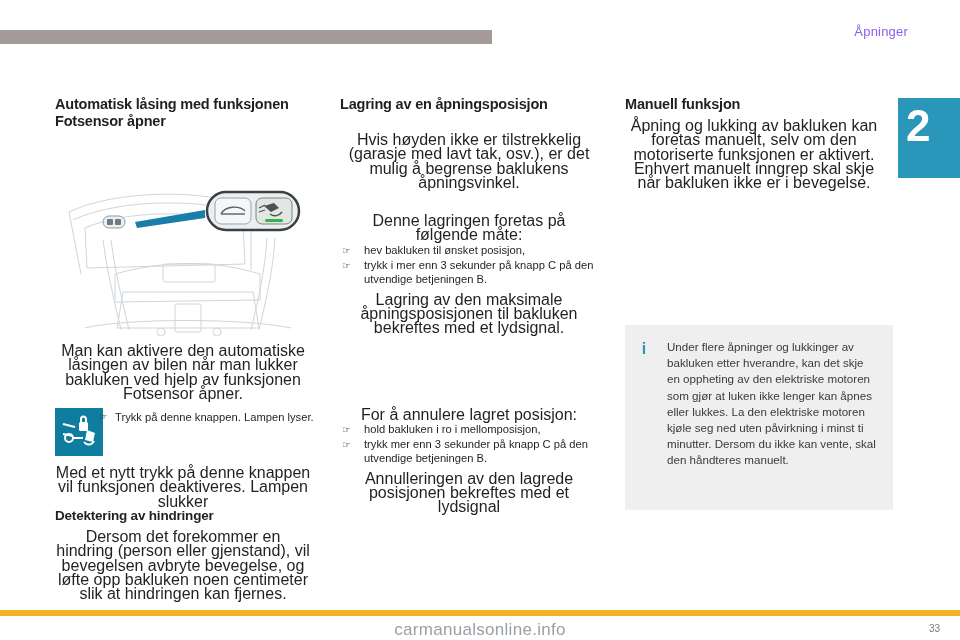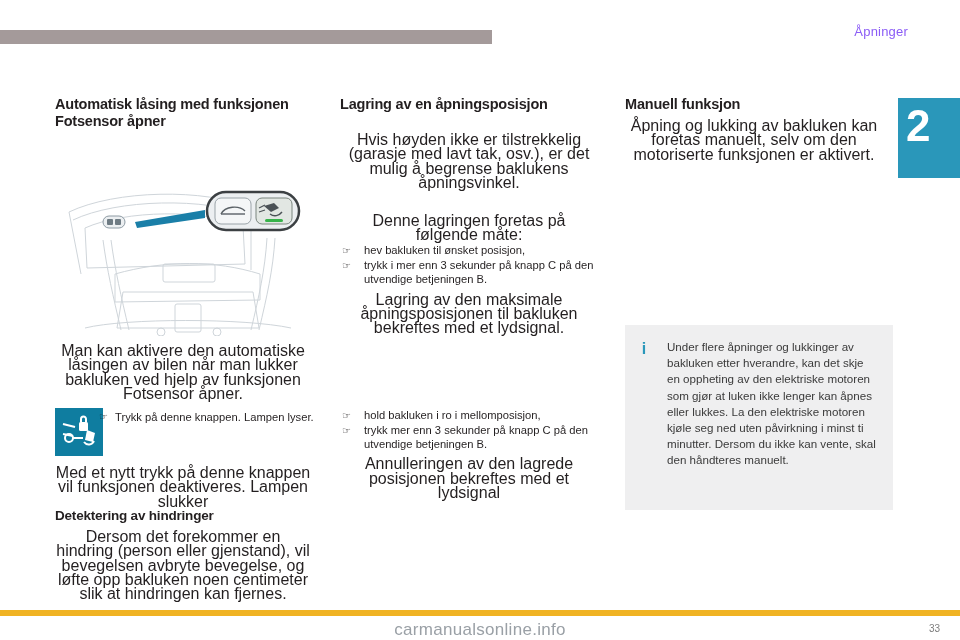--- a/index.html
+++ b/index.html
@@ -244,36 +244,38 @@
     </li>
     <li>
       <span class="hand">☞</span>
       <span>trykk i mer enn 3 sekunder på knapp C på den utvendige betjeningen B.</span>
     </li>
   </ul>
   <p class="body">Lagring av den maksimale åpningsposisjonen til bakluken bekreftes med et lydsignal.</p>
 
   <div style="height:62px;"></div>
 
+  <p class="body tight">For å annulere lagret posisjon:</p>
   <ul class="bullets">
     <li>
       <span class="hand">☞</span>
       <span>hold bakluken i ro i mellomposisjon,</span>
     </li>
     <li>
       <span class="hand">☞</span>
       <span>trykk mer enn 3 sekunder på knapp C på den utvendige betjeningen B.</span>
     </li>
   </ul>
   <p class="body">Annulleringen av den lagrede posisjonen bekreftes med et lydsignal</p>
 </div>
 
 <div class="col" id="col-right">
   <h2 class="sec-title">Manuell funksjon</h2>
   <p class="body tight">Åpning og lukking av bakluken kan foretas manuelt, selv om den motoriserte funksjonen er aktivert.</p>
+  <p class="body">Enhvert manuelt inngrep skal skje når bakluken ikke er i bevegelse.</p>
   <div style="height:22px;"></div>
 </div>
 
 <div id="info-box">
   <div id="info-icon">i</div>
   <p id="info-text">Under flere åpninger og lukkinger av bakluken etter hverandre, kan det skje en oppheting av den elektriske motoren som gjør at luken ikke lenger kan åpnes eller lukkes. La den elektriske motoren kjøle seg ned uten påvirkning i minst ti minutter. Dersom du ikke kan vente, skal den håndteres manuelt.</p>
 </div>
 
 <div id="footer-band"></div>
 <div id="page-number">33</div>

